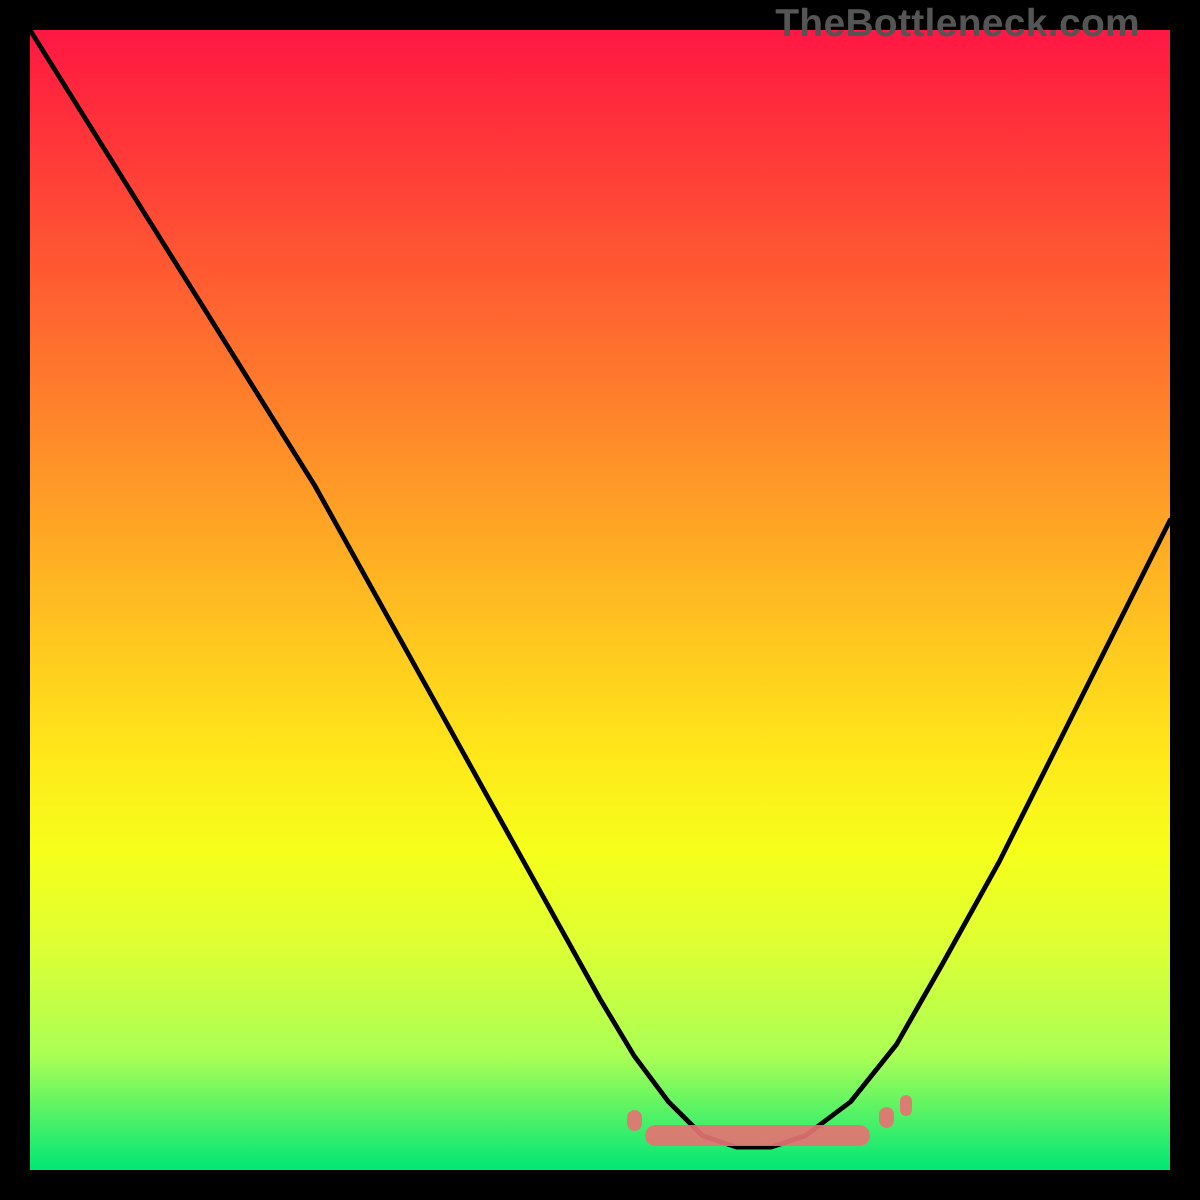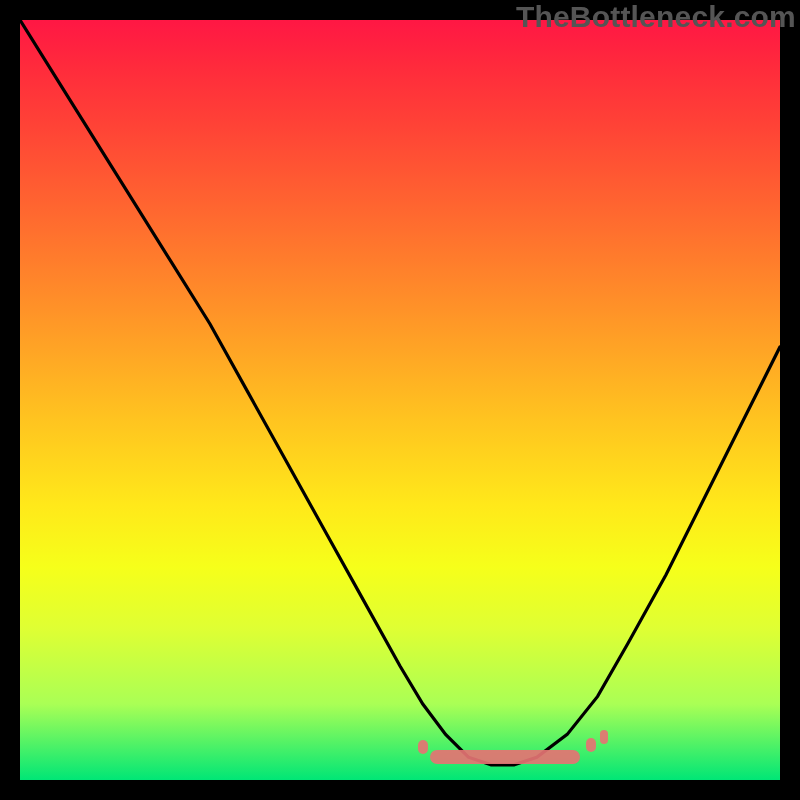--- a/index.html
+++ b/index.html
@@ -37,22 +37,22 @@
       #ffe91a 64%,
       #f6ff1a 72%,
       #dfff33 80%,
       #aaff55 90%,
       #00e676 100%
     );
   }
   .watermark {
     position: absolute;
     top: 0px;
-    right: 4px;
-    font-size: 30px;
+    right: 40px;
+    font-size: 26px;
     font-weight: 600;
     color: #555555;
     letter-spacing: 0.2px;
   }
   svg.curve {
     position: absolute;
     left: 0;
     top: 0;
     width: 760px;
     height: 760px;

